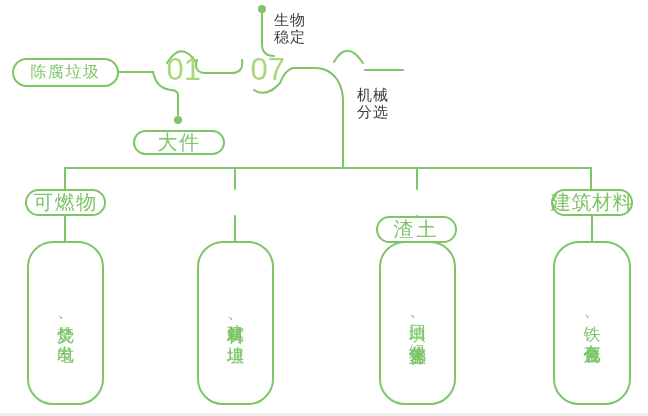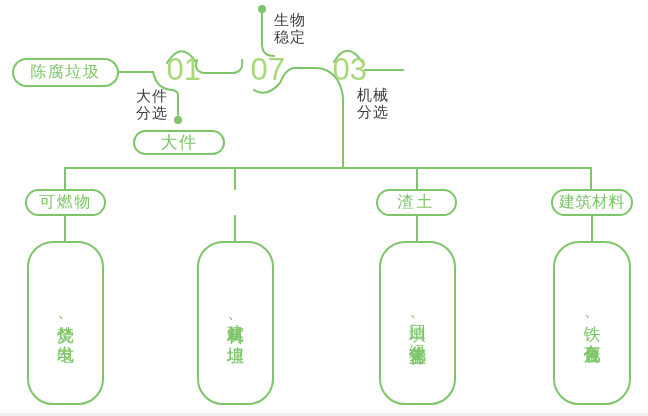--- a/index.html
+++ b/index.html
@@ -17,25 +17,25 @@
   #wires circle{fill:var(--green);stroke:none;}
 
   .pill{
     position:absolute;box-sizing:border-box;
     border:2px solid var(--green);border-radius:999px;
     display:flex;align-items:center;justify-content:center;
     color:var(--green);letter-spacing:1.5px;white-space:nowrap;
     background:#fff;
   }
   .pill-source{left:12px;top:58px;width:107px;height:29px;font-size:16px;}
-  .pill-bulky{left:133px;top:130px;width:92px;height:25px;font-size:17px;}
-  .pill-cat{top:189px;height:27px;font-size:16px;}
+  .pill-bulky{left:133px;top:130px;width:92px;height:25px;font-size:20px;}
+  .pill-cat{top:189px;height:27px;font-size:20px;}
   .pill-cat-1{left:25px;width:81px;}
   .pill-cat-2{left:193px;width:85px;letter-spacing:0.5px;}
-  .pill-cat-3{left:376px;width:81px;letter-spacing:3px;}
+  .pill-cat-3{left:376px;width:81px;letter-spacing:3px;margin-top:27px;}
   .pill-cat-4{left:551px;width:82px;letter-spacing:0.5px;}
 
   .num{
     position:absolute;top:51px;width:42px;text-align:right;
     color:var(--green-light);font-size:31px;line-height:37px;letter-spacing:0px;
   }
   .num-1{left:159px;}
   .num-2{left:243px;}
   .num-3{left:325px;}
 
@@ -102,23 +102,21 @@
     <path d="M65 216 V241"></path>
     <path d="M235 216 V241"></path>
     <path d="M417 216 V241"></path>
     <path d="M592 216 V241"></path>
   </svg>
 
   <div class="pill pill-source">陈腐垃圾</div>
 
   <div class="num num-1">01</div>
   <div class="num num-2">07</div>
-  <div class="num num-3">03</div>
 
-  <div class="lbl lbl-bulky">大件分选</div>
   <div class="lbl lbl-bio">生物稳定</div>
   <div class="lbl lbl-mech">机械分选</div>
 
   <div class="pill pill-bulky">大件</div>
 
   <div class="pill pill-cat pill-cat-1">可燃物</div>
   <div class="pill pill-cat pill-cat-3">渣土</div>
   <div class="pill pill-cat pill-cat-4">建筑材料</div>
 
   <div class="obox obox-1">

